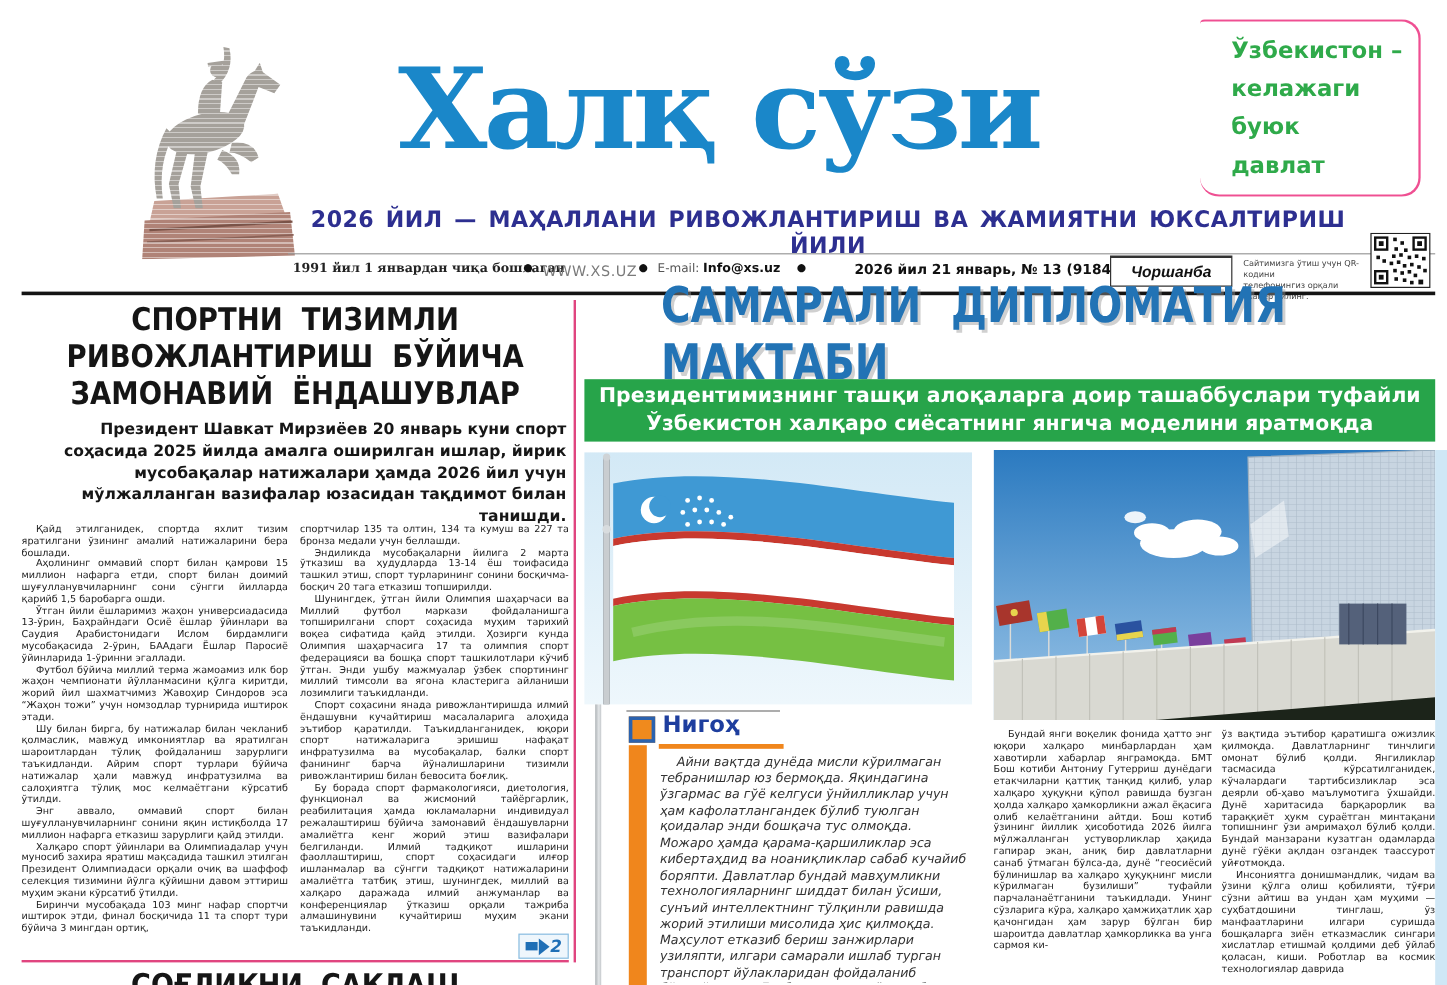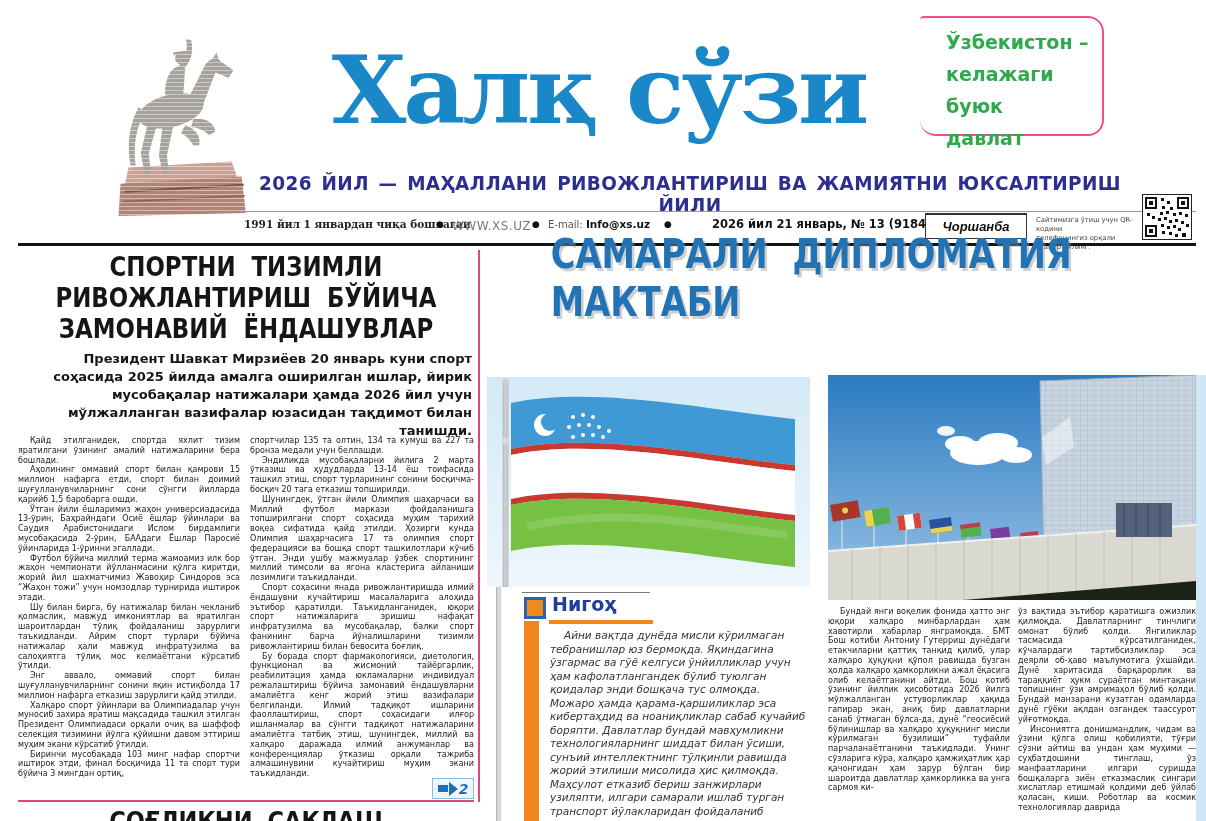--- a/index.html
+++ b/index.html
@@ -7,21 +7,21 @@
         font-family:"DejaVu Sans",sans-serif;color:#1a1a1a;}
   .abs{position:absolute;}
 
   
   .statue{left:82px;top:14px;width:176px;height:202px;}
   .statue::after{content:"";position:absolute;inset:0;
      background:repeating-linear-gradient(180deg,rgba(255,255,255,.45) 0 1px,transparent 1px 4px);}
   .paper-title{left:240px;top:14px;width:718px;height:152px;display:flex;align-items:center;justify-content:center;
      font-family:"DejaVu Serif",serif;font-weight:bold;font-size:96px;letter-spacing:-3px;
      color:#1a87c9;transform:scaleY(.97);}
-  .slogan-box{left:920px;top:16px;width:184px;height:120px;border:2px solid #ef4f92;border-left:0;
+  .slogan-box{left:1000px;top:16px;width:184px;height:148px;border:2px solid #ef4f92;border-left:0;
      border-radius:4px 16px 16px 16px;padding:8px 0 0 26px;box-sizing:border-box;}
   .slogan-line{font-weight:bold;font-size:19px;line-height:32px;color:#2faa4a;}
   .year-banner{left:240px;top:172px;width:900px;text-align:center;font-weight:bold;font-size:19px;
      color:#2d2f90;letter-spacing:.4px;word-spacing:3px;transform:scaleX(.97);}
   .rule-thin{left:240px;top:211px;width:956px;height:1px;background:#9a9a9a;}
   .rule-thick{left:18px;top:243px;width:1178px;height:3px;background:#141414;}
 
   .founded{left:244px;top:218px;font-family:"DejaVu Serif",serif;font-weight:bold;font-size:10.5px;color:#222;}
   .bullet{top:219px;font-size:9px;color:#111;}
   .b1{left:436px;} .b2{left:532px;} .b3{left:664px;}
@@ -207,20 +207,24 @@
     <span class="arr-shaft"></span>
       <span class="arr-head"></span>
     <b>2</b>
   </div>
 
   <div class="abs la-rule"></div>
   <div class="abs la-next">СОҒЛИҚНИ САҚЛАШ СОҲАСИДА</div>
   <div class="abs v-divider"></div>
 
   <div class="abs ra-head">САМАРАЛИ ДИПЛОМАТИЯ МАКТАБИ</div>
+  <div class="abs ra-banner">
+    <div>Президентимизнинг ташқи алоқаларга доир ташаббуслари туфайли</div>
+    <div>Ўзбекистон халқаро сиёсатнинг янгича моделини яратмоқда</div>
+  </div>
 
   <div class="abs flag-photo">
     <svg width="323" height="210" viewBox="0 0 323 210">
       <rect x="16" y="4" width="5" height="206" fill="#c9cdd0" stroke="#9aa0a4" stroke-width="0.5"></rect>
       <circle cx="18.5" cy="4" r="3" fill="#cfd3d6"></circle>
       <circle cx="18.5" cy="64" r="3.5" fill="#d8dcde"></circle>
       <path d="M24,26 C110,8 225,34 308,42 L308,88 C225,80 110,54 24,72 Z" fill="#3f99d4"></path>
       <path d="M24,72 C110,54 225,80 308,88 L308,94 C225,86 110,60 24,78 Z" fill="#c8392f"></path>
       <path d="M24,78 C110,60 225,86 308,94 L308,138 C225,130 110,104 24,122 Z" fill="#ffffff"></path>
       <path d="M24,122 C110,104 225,130 308,138 L308,144 C225,136 110,110 24,128 Z" fill="#c8392f"></path>

